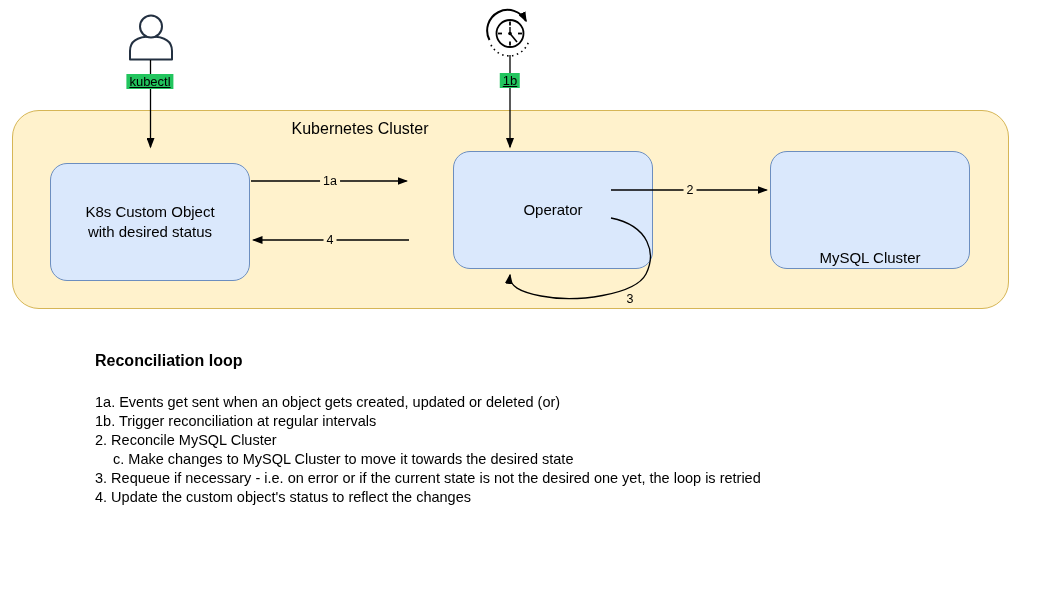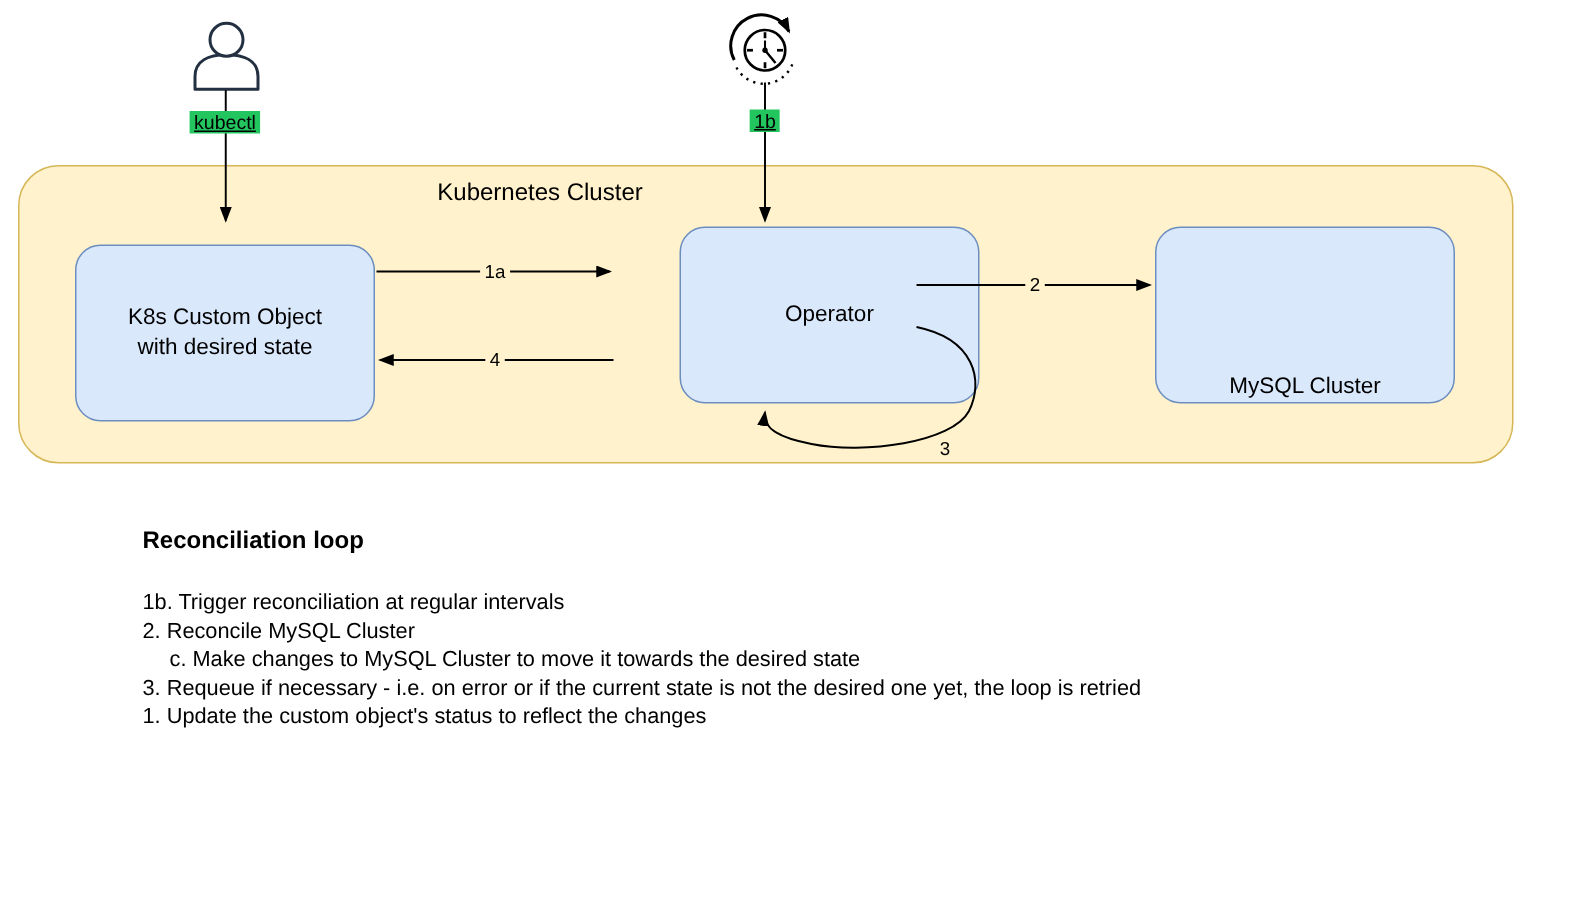--- a/index.html
+++ b/index.html
@@ -136,40 +136,41 @@
     <path d="M 409 240 L 253.5 240" stroke="#000000" stroke-width="1.3" fill="none" marker-end="url(#ah)"></path>
 
     <path d="M 611 190 L 766.5 190" stroke="#000000" stroke-width="1.3" fill="none" marker-end="url(#ah)"></path>
 
     <path d="M 611 218 C 650 226 656 254 646 274 C 635 295 576 303 541 296 C 520 292 508.5 286 510 275" stroke="#000000" stroke-width="1.3" fill="none" marker-end="url(#ah)"></path>
   </svg>
 
   <div class="node node-1">
     <div>
       <span>K8s Custom Object</span><br>
-      <span>with desired state</span>
+      <span>with desired status</span>
     </div>
   </div>
   <div class="node node-2">
     <div>Operator</div>
   </div>
   <div class="node node-3">
     <div>MySQL Cluster</div>
   </div>
 
   <div class="icon-label" style="left:150px; top:74px;">kubectl</div>
   <div class="icon-label" style="left:510px; top:73px;">1b</div>
 
   <div class="edge-label bg-yellow" style="left:330px; top:174px;">1a</div>
   <div class="edge-label bg-yellow" style="left:330px; top:233px;">4</div>
   <div class="edge-label bg-yellow" style="left:690px; top:183px;">2</div>
   <div class="edge-label bg-none" style="left:630px; top:292px;">3</div>
 
   <div class="legend">
     <h2>Reconciliation loop</h2>
+    <div class="legend-line">1a. Events get sent when an object gets created, updated or deleted (or)</div>
     <div class="legend-line">1b. Trigger reconciliation at regular intervals</div>
     <div class="legend-line">2. Reconcile MySQL Cluster</div>
     <div class="legend-line indent">c. Make changes to MySQL Cluster to move it towards the desired state</div>
     <div class="legend-line">3. Requeue if necessary - i.e. on error or if the current state is not the desired one yet, the loop is retried</div>
-    <div class="legend-line">1. Update the custom object's status to reflect the changes</div>
+    <div class="legend-line">4. Update the custom object's status to reflect the changes</div>
   </div>
 
 </div>
 
 </body></html>

